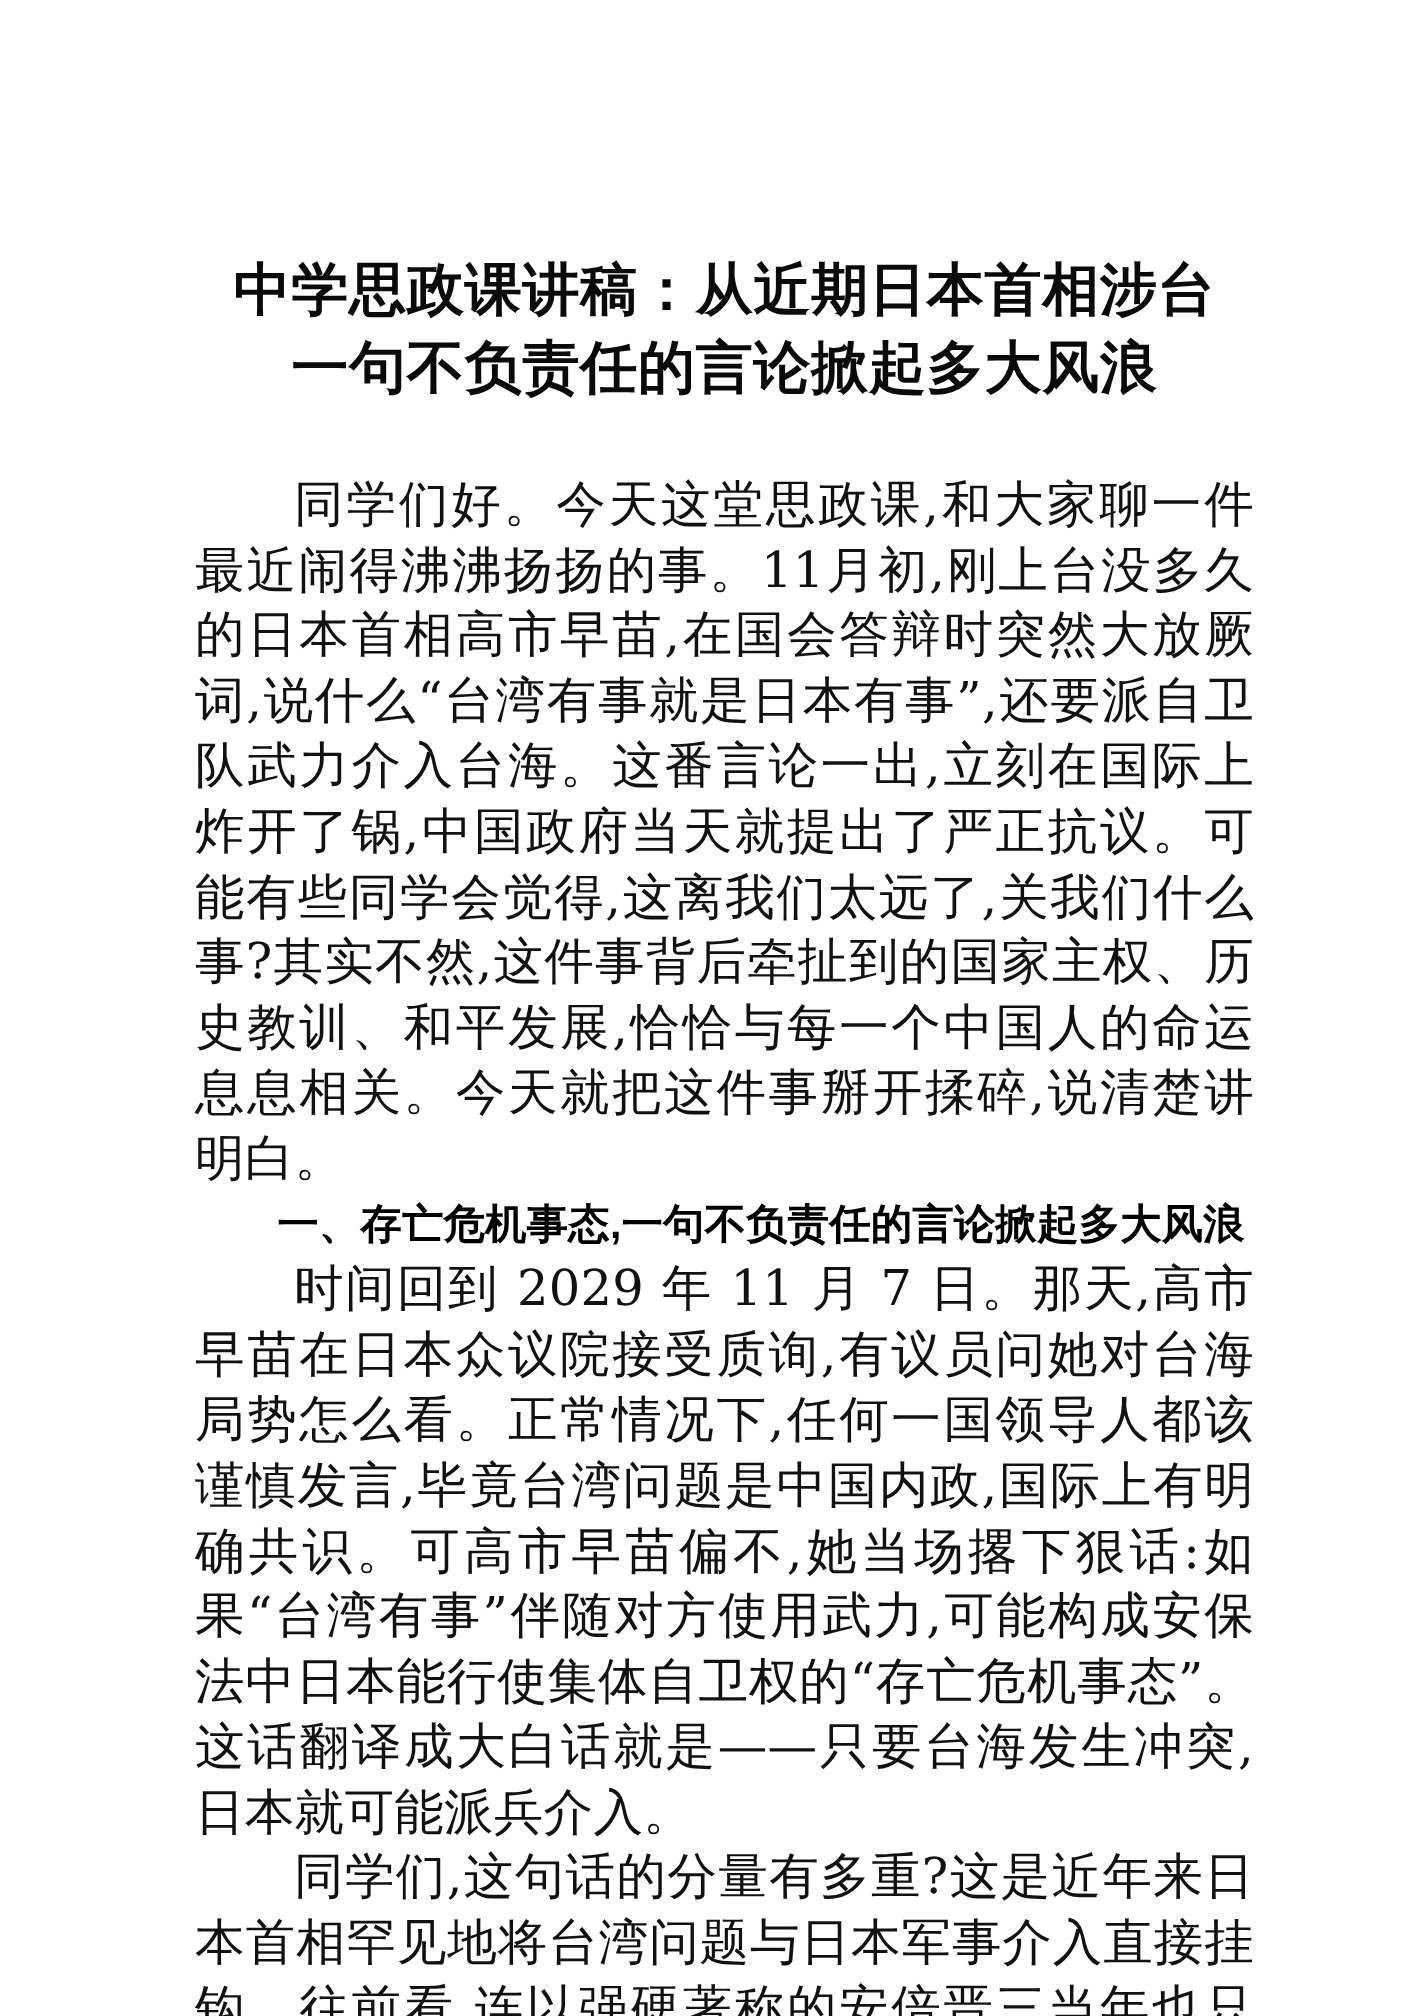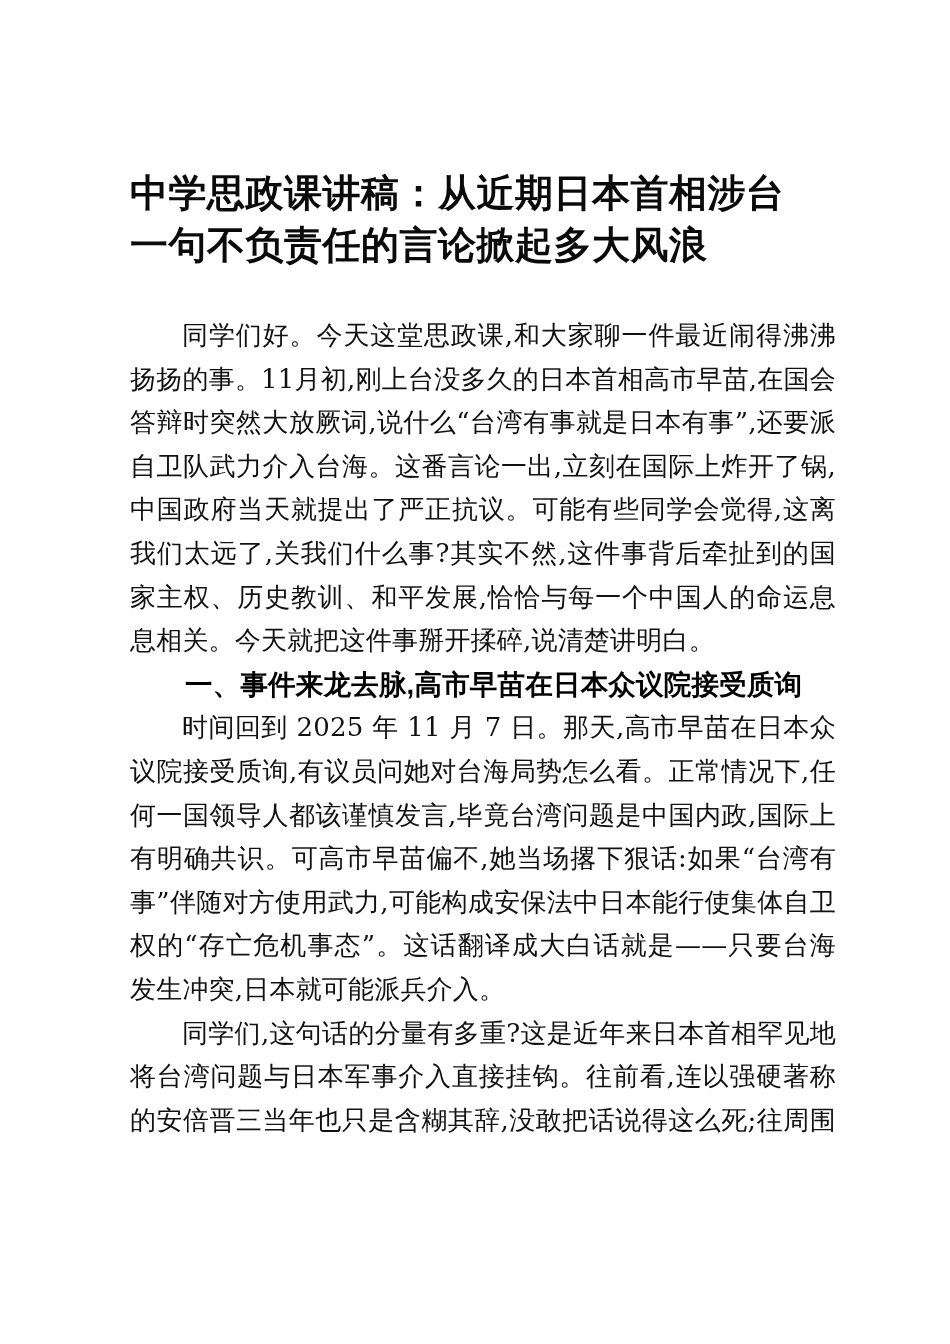--- a/index.html
+++ b/index.html
@@ -30,39 +30,39 @@
     top: 168px;
     width: 706px;
   }
 
   
   .doc-title {
     font-family: "Liberation Sans", "DejaVu Sans", sans-serif;
     font-weight: bold;
     font-size: 38px;
     line-height: 52px;
-    text-align: left;
+    text-align: center;
     letter-spacing: 0.5px;
     margin: 0;
     color: #0a0a0a;
     text-rendering: geometricPrecision;
   }
   .doc-title .tline {
     display: block;
     white-space: nowrap;
   }
 
   
   .body-block {
     margin-top: 42px;
   }
 
   p.para {
     font-family: "DejaVu Serif", "Liberation Serif", serif;
-    font-size: 26px;
+    font-size: 33px;
     line-height: 43.6px;
     margin: 0;
     text-align: justify;
     text-justify: inter-character;
     text-indent: 2em;
     letter-spacing: 0.2px;
     color: #111111;
     word-break: break-all;
   }
 
@@ -97,21 +97,21 @@
 
     <h1 class="doc-title">
       <span class="tline">中学思政课讲稿：从近期日本首相涉台</span>
       <span class="tline">一句不负责任的言论掀起多大风浪</span>
     </h1>
 
     <div class="body-block">
 
       <p class="para">同学们好。今天这堂思政课,和大家聊一件最近闹得沸沸扬扬的事。11月初,刚上台没多久的日本首相高市早苗,在国会答辩时突然大放厥词,说什么“台湾有事就是日本有事”,还要派自卫队武力介入台海。这番言论一出,立刻在国际上炸开了锅,中国政府当天就提出了严正抗议。可能有些同学会觉得,这离我们太远了,关我们什么事?其实不然,这件事背后牵扯到的国家主权、历史教训、和平发展,恰恰与每一个中国人的命运息息相关。今天就把这件事掰开揉碎,说清楚讲明白。</p>
 
-      <h2 class="section-heading">一、事件来龙去脉,高市早苗在日本众议院接受质询</h2>
+      <h2 class="section-heading">一、存亡危机事态,一句不负责任的言论掀起多大风浪</h2>
 
-      <p class="para">时间回到 2025 年 11 月 7 日。那天,高市早苗在日本众议院接受质询,有议员问她对台海局势怎么看。正常情况下,任何一国领导人都该谨慎发言,毕竟台湾问题是中国内政,国际上有明确共识。可高市早苗偏不,她当场撂下狠话:如果“台湾有事”伴随对方使用武力,可能构成安保法中日本能行使集体自卫权的“存亡危机事态”。这话翻译成大白话就是——只要台海发生冲突,日本就可能派兵介入。</p>
+      <p class="para">时间回到 2029 年 11 月 7 日。那天,高市早苗在日本众议院接受质询,有议员问她对台海局势怎么看。正常情况下,任何一国领导人都该谨慎发言,毕竟台湾问题是中国内政,国际上有明确共识。可高市早苗偏不,她当场撂下狠话:如果“台湾有事”伴随对方使用武力,可能构成安保法中日本能行使集体自卫权的“存亡危机事态”。这话翻译成大白话就是——只要台海发生冲突,日本就可能派兵介入。</p>
 
       <p class="para clipped">同学们,这句话的分量有多重?这是近年来日本首相罕见地将台湾问题与日本军事介入直接挂钩。往前看,连以强硬著称的安倍晋三当年也只是含糊其辞,没敢把话说得这么死;往周围看,韩</p>
 
     </div>
   </div>
 </div>
 
 </body></html>

